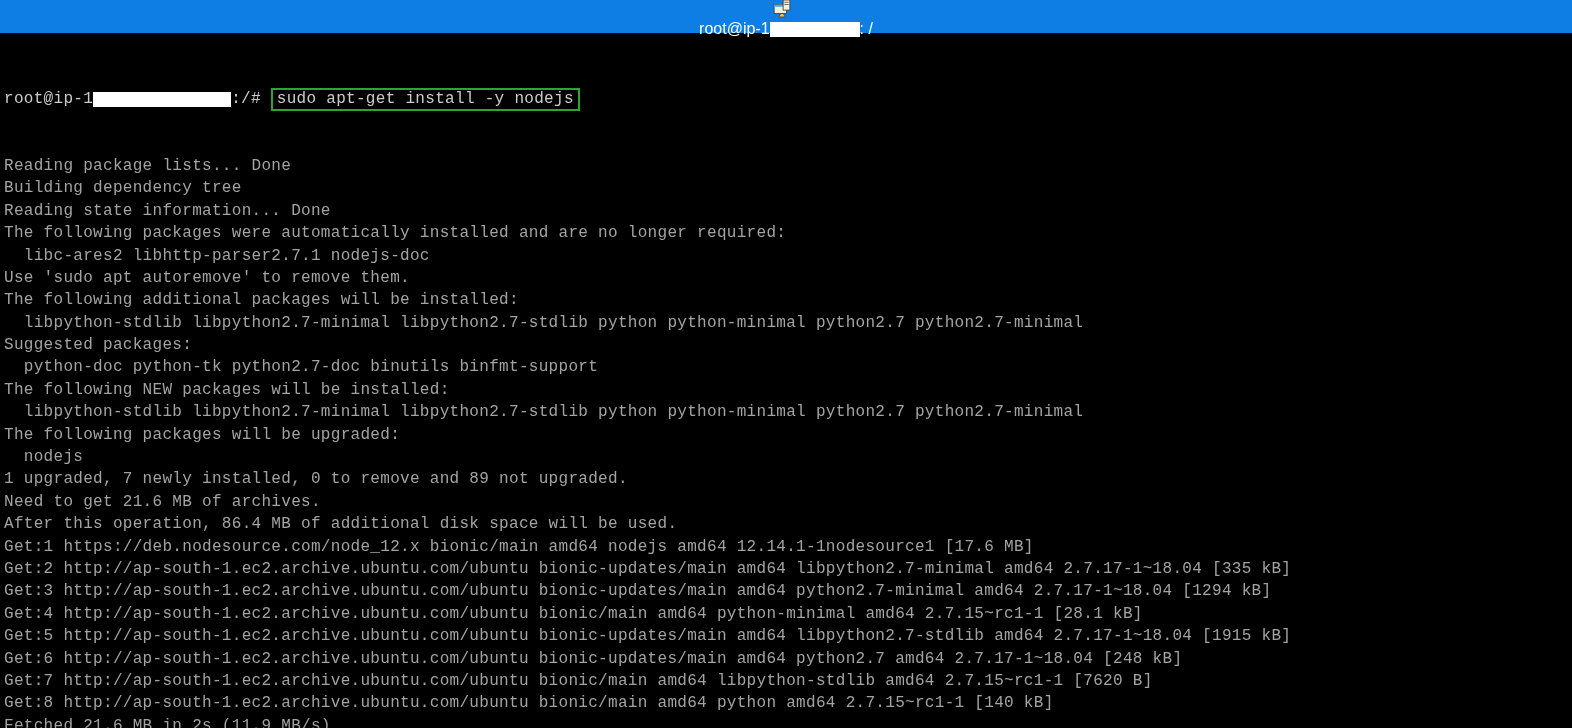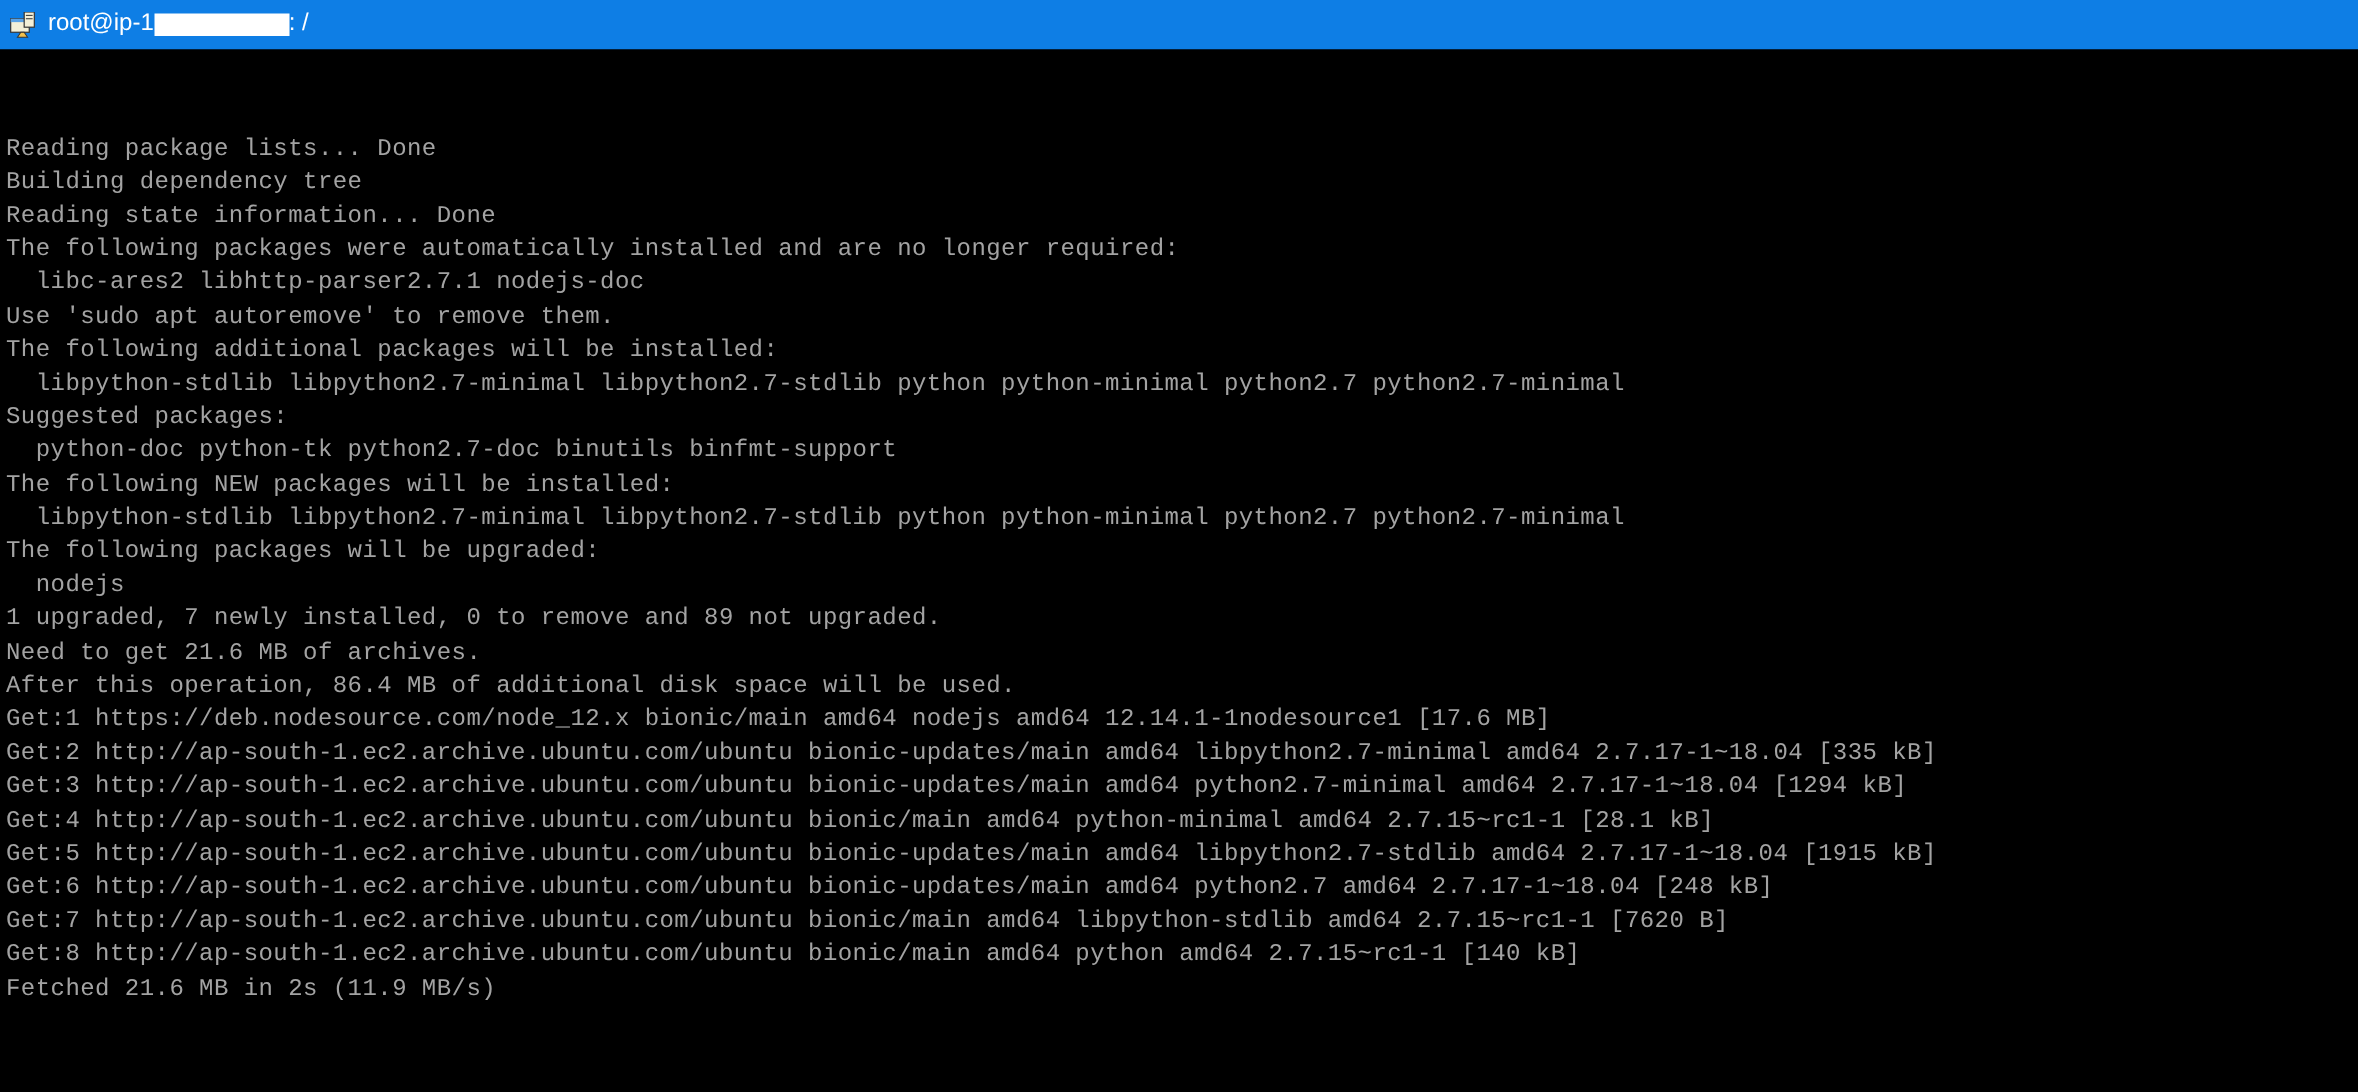--- a/index.html
+++ b/index.html
@@ -15,20 +15,21 @@
     }
     .titlebar {
       background: #0e7ee5;
       color: #fff;
       height: 33px;
       display: flex;
       align-items: center;
       padding: 0 6px;
       font-family: "Segoe UI", Arial, sans-serif;
       font-size: 16px;
+      flex-direction: column;
     }
     .titlebar-icon {
       width: 18px;
       height: 18px;
       margin-right: 8px;
       display: inline-block;
     }
     .titlebar-icon svg { display: block; }
     .titlebar-text { white-space: pre; }
     .redact-title {
@@ -71,14 +72,15 @@
       <rect x="9" y="0" width="6" height="9" fill="#f4f0d8" stroke="#333" stroke-width="0.7"></rect>
       <line x1="10" y1="2" x2="14" y2="2" stroke="#333" stroke-width="0.6"></line>
       <line x1="10" y1="4" x2="14" y2="4" stroke="#333" stroke-width="0.6"></line>
       <path d="M7 12 L5 15 L11 15 L9 12 Z" fill="#f2c14e" stroke="#333" stroke-width="0.6"></path>
     </svg>
   </span>
   <span class="titlebar-text"><span>root@ip-1</span><span class="redact-title"></span><span>: /</span></span>
 </div>
 
 <div class="terminal">
+  <div class="prompt-line"><span>root@ip-1</span><span class="redact-prompt"></span><span>:/#</span> <span class="cmd-highlight">sudo apt-get install -y nodejs</span></div>
   <div id="term-lines"><div class="term-line">Reading package lists... Done</div><div class="term-line">Building dependency tree</div><div class="term-line">Reading state information... Done</div><div class="term-line">The following packages were automatically installed and are no longer required:</div><div class="term-line">  libc-ares2 libhttp-parser2.7.1 nodejs-doc</div><div class="term-line">Use 'sudo apt autoremove' to remove them.</div><div class="term-line">The following additional packages will be installed:</div><div class="term-line">  libpython-stdlib libpython2.7-minimal libpython2.7-stdlib python python-minimal python2.7 python2.7-minimal</div><div class="term-line">Suggested packages:</div><div class="term-line">  python-doc python-tk python2.7-doc binutils binfmt-support</div><div class="term-line">The following NEW packages will be installed:</div><div class="term-line">  libpython-stdlib libpython2.7-minimal libpython2.7-stdlib python python-minimal python2.7 python2.7-minimal</div><div class="term-line">The following packages will be upgraded:</div><div class="term-line">  nodejs</div><div class="term-line">1 upgraded, 7 newly installed, 0 to remove and 89 not upgraded.</div><div class="term-line">Need to get 21.6 MB of archives.</div><div class="term-line">After this operation, 86.4 MB of additional disk space will be used.</div><div class="term-line">Get:1 https://deb.nodesource.com/node_12.x bionic/main amd64 nodejs amd64 12.14.1-1nodesource1 [17.6 MB]</div><div class="term-line">Get:2 http://ap-south-1.ec2.archive.ubuntu.com/ubuntu bionic-updates/main amd64 libpython2.7-minimal amd64 2.7.17-1~18.04 [335 kB]</div><div class="term-line">Get:3 http://ap-south-1.ec2.archive.ubuntu.com/ubuntu bionic-updates/main amd64 python2.7-minimal amd64 2.7.17-1~18.04 [1294 kB]</div><div class="term-line">Get:4 http://ap-south-1.ec2.archive.ubuntu.com/ubuntu bionic/main amd64 python-minimal amd64 2.7.15~rc1-1 [28.1 kB]</div><div class="term-line">Get:5 http://ap-south-1.ec2.archive.ubuntu.com/ubuntu bionic-updates/main amd64 libpython2.7-stdlib amd64 2.7.17-1~18.04 [1915 kB]</div><div class="term-line">Get:6 http://ap-south-1.ec2.archive.ubuntu.com/ubuntu bionic-updates/main amd64 python2.7 amd64 2.7.17-1~18.04 [248 kB]</div><div class="term-line">Get:7 http://ap-south-1.ec2.archive.ubuntu.com/ubuntu bionic/main amd64 libpython-stdlib amd64 2.7.15~rc1-1 [7620 B]</div><div class="term-line">Get:8 http://ap-south-1.ec2.archive.ubuntu.com/ubuntu bionic/main amd64 python amd64 2.7.15~rc1-1 [140 kB]</div><div class="term-line">Fetched 21.6 MB in 2s (11.9 MB/s)</div></div>
 </div>
 
 </body></html>

